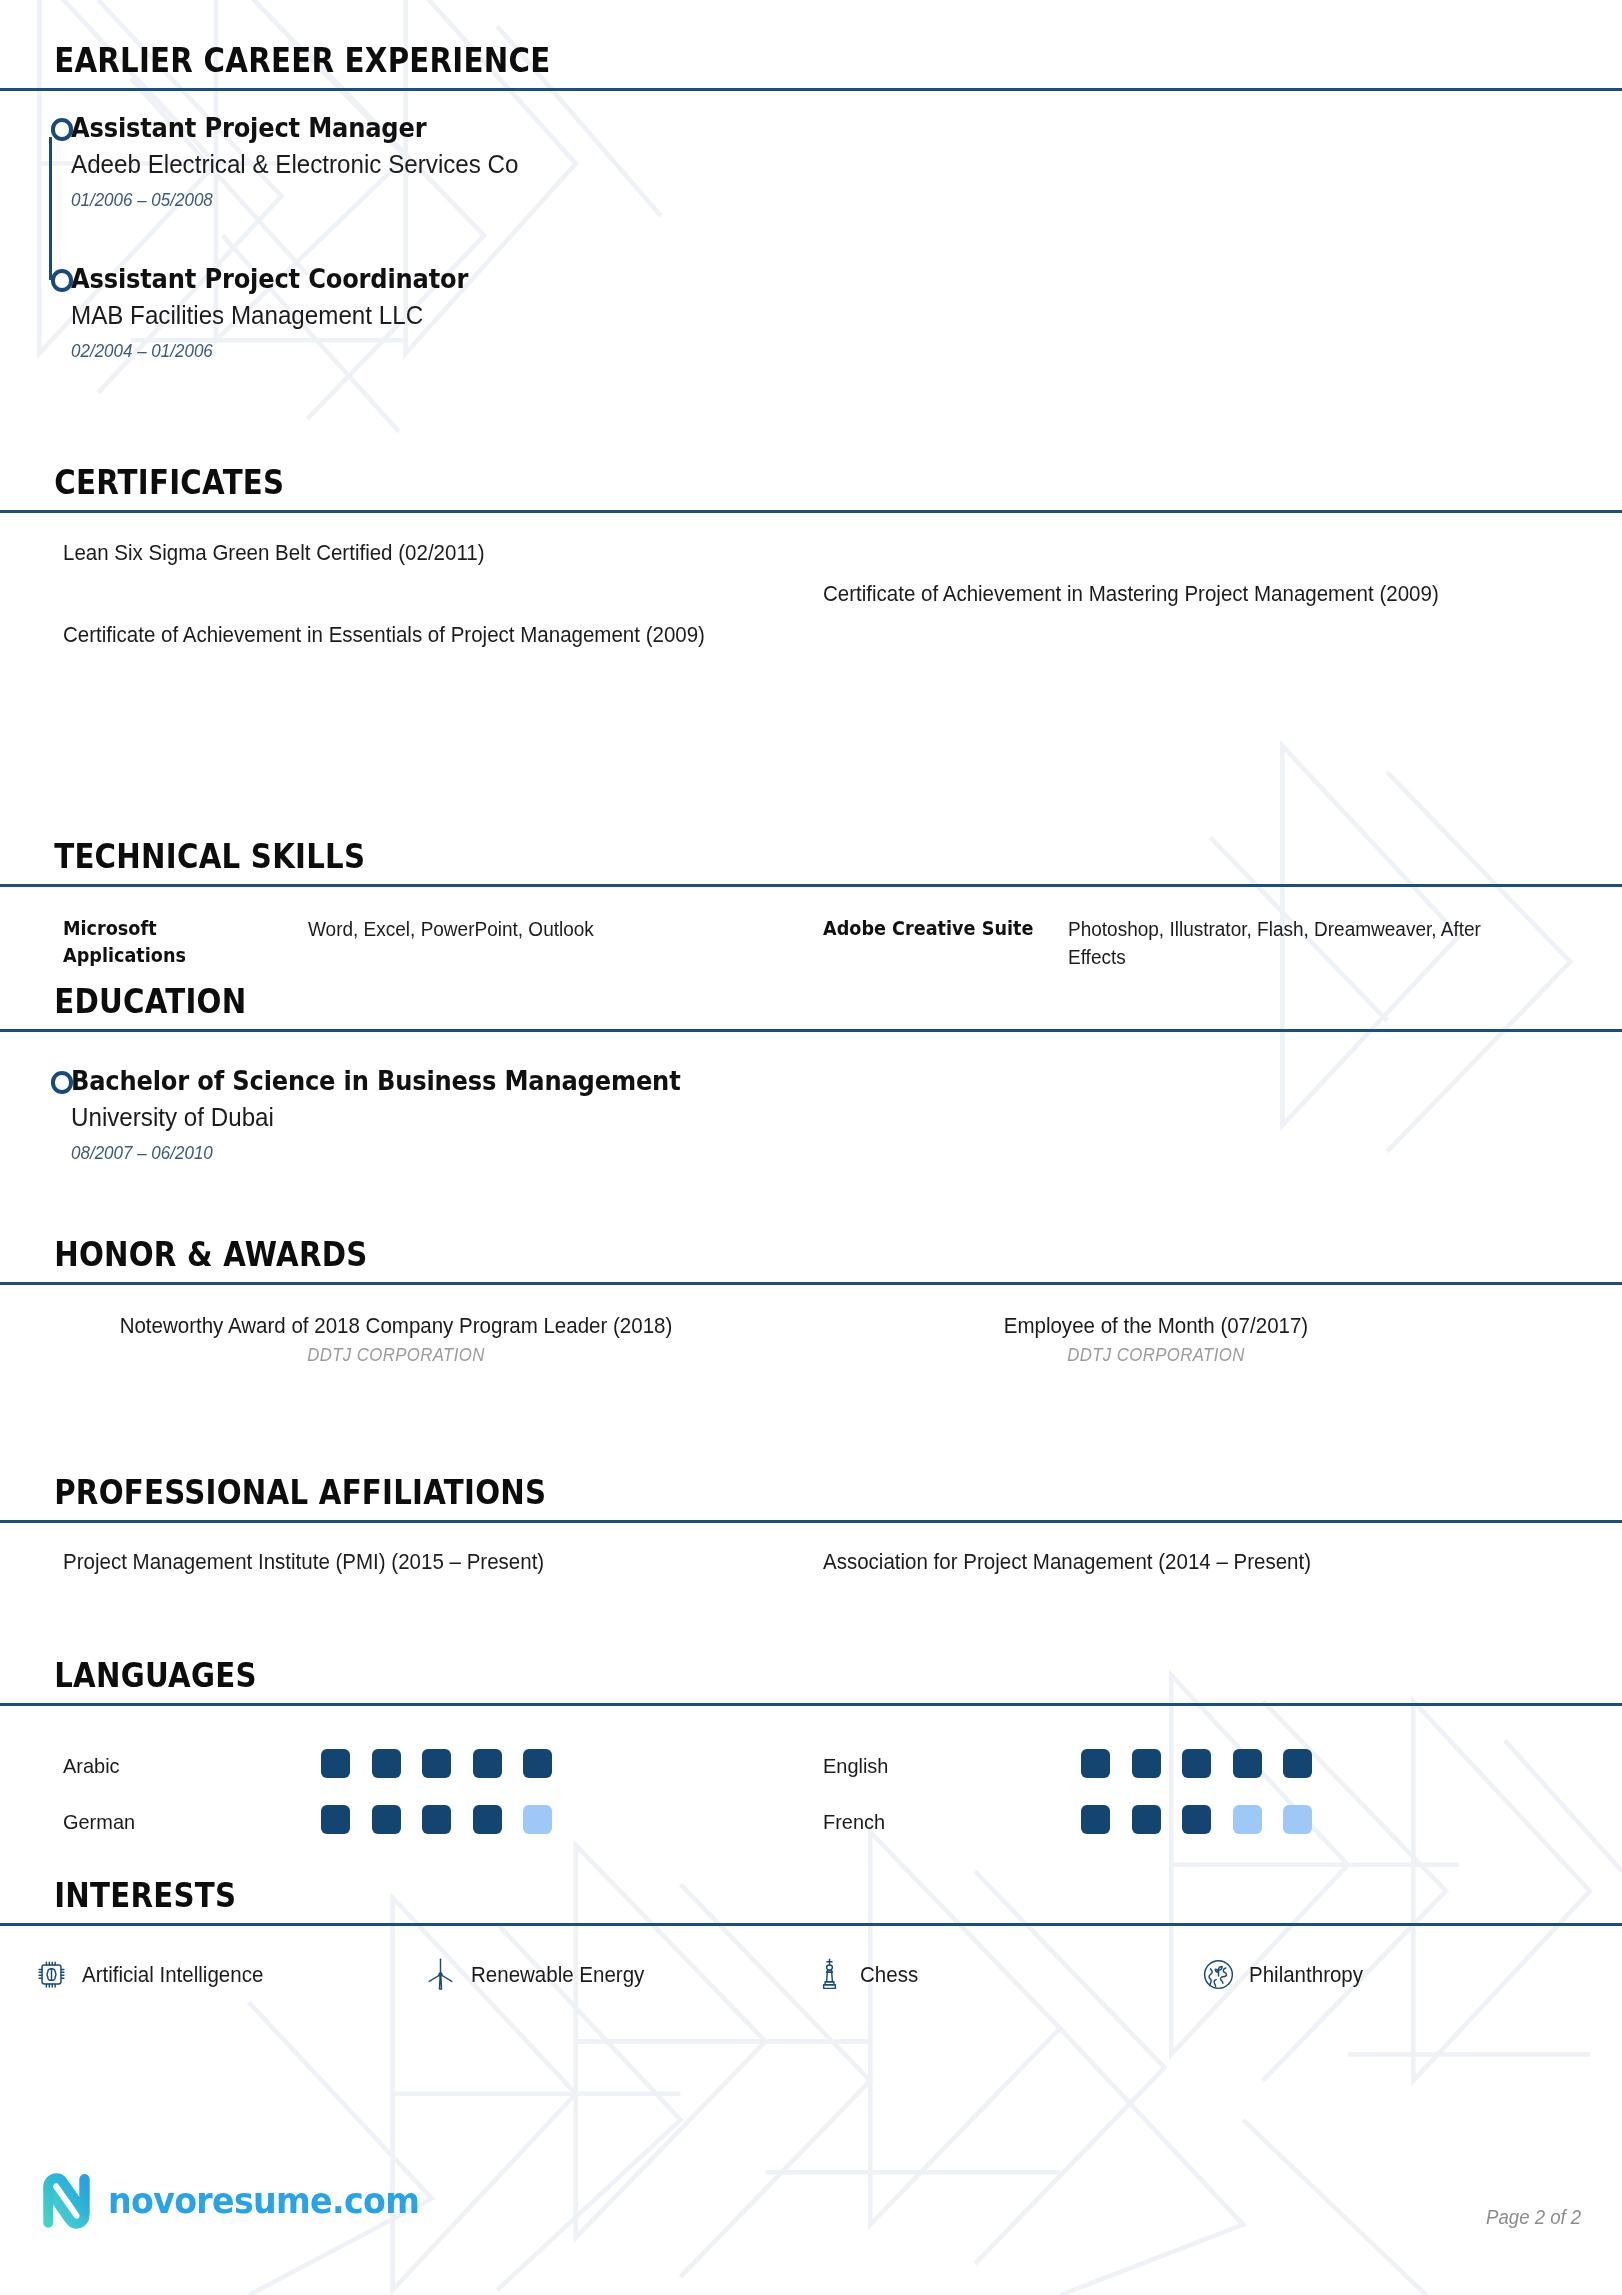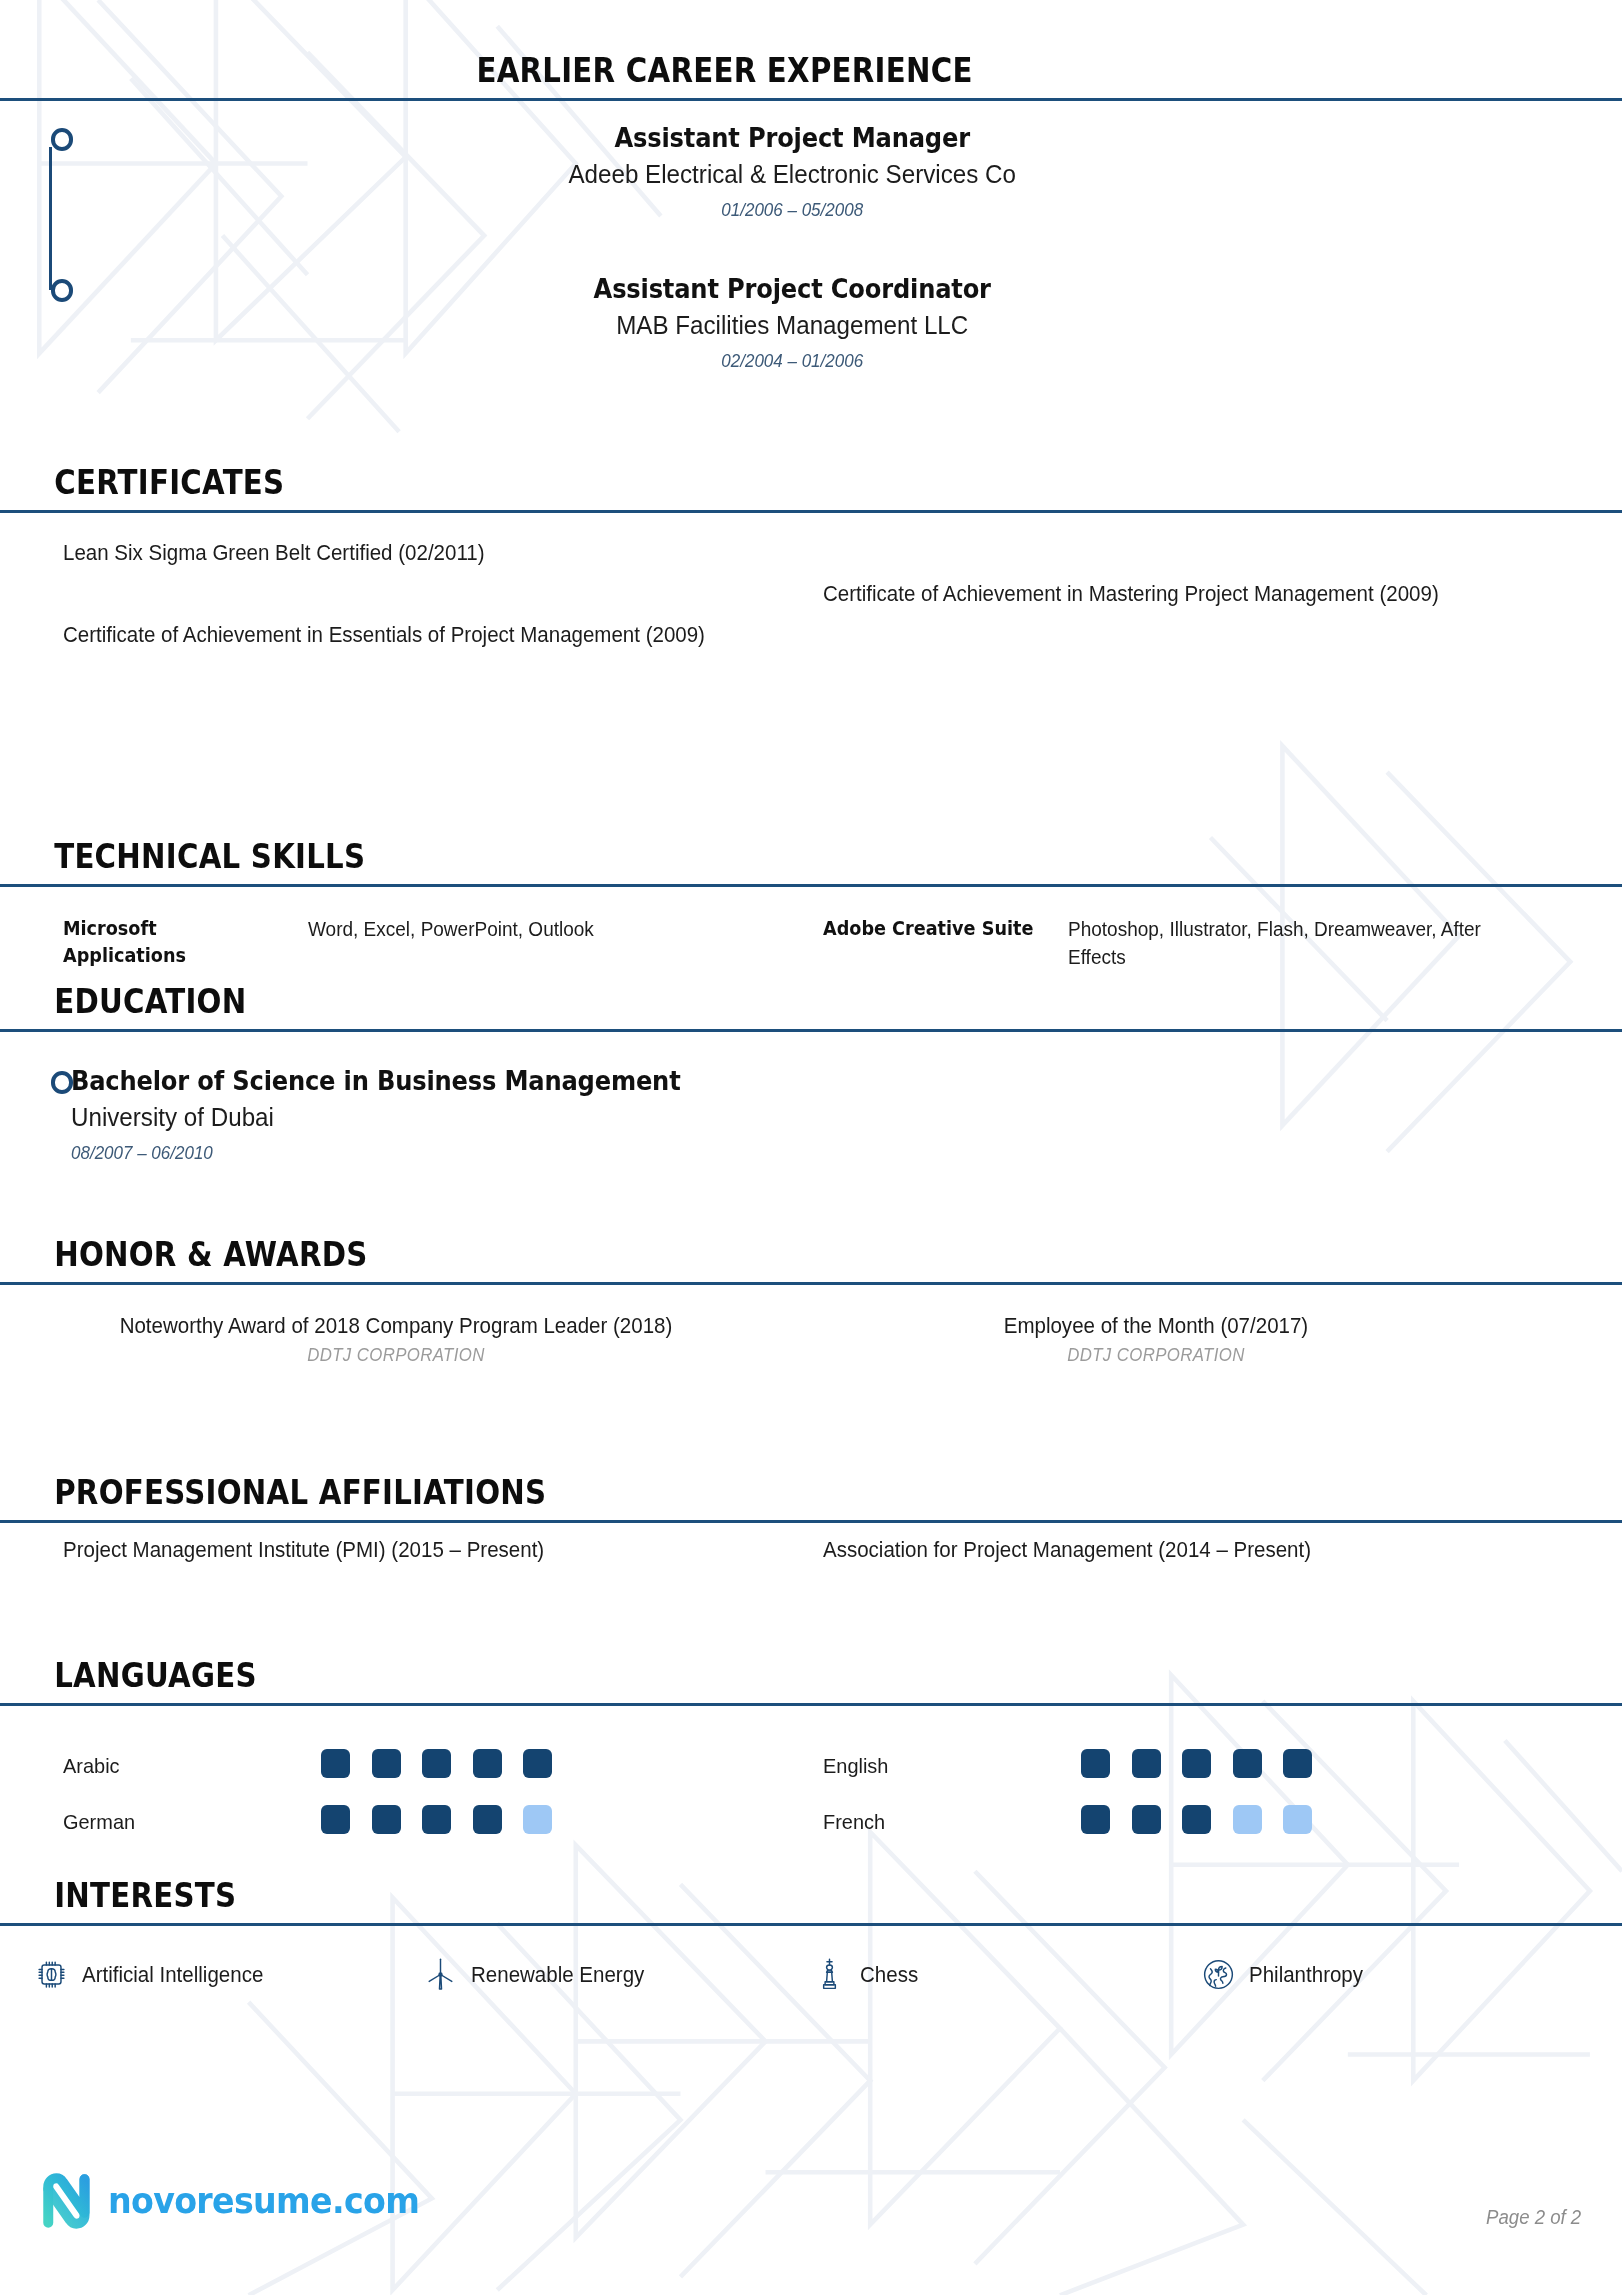--- a/index.html
+++ b/index.html
@@ -268,21 +268,21 @@
     <path d="M1620 3100 L1900 3400 L1620 3508"></path>
     <path d="M1900 3240 L2180 3508"></path>
 
     <path d="M200 120 L470 420"></path>
     <path d="M340 360 L610 660"></path>
   </g>
 </svg>
 
 <div id="page">
 
-  <div class="section" style="top:53px;text-align:center;">
+  <div class="section" style="top:43px;">
     <div class="sec-head">EARLIER CAREER EXPERIENCE</div>
     <div class="sec-rule"></div>
 
     <div class="tl-wrap" style="padding-top:22px;">
       <div class="tl-line" style="left:49px; top:46px; height:143px;"></div>
 
       <div class="tl-item" style="height:151px;">
         <div class="tl-ring"></div>
         <div class="job-title">Assistant Project Manager</div>
         <div class="job-org">Adeeb Electrical &amp; Electronic Services Co</div>
@@ -360,21 +360,21 @@
         <div class="body-text">Employee of the Month (07/2017)</div>
         <div class="sub-note">DDTJ CORPORATION</div>
       </div>
     </div>
   </div>
 
   <div class="section" style="top:1475px;">
     <div class="sec-head">PROFESSIONAL AFFILIATIONS</div>
     <div class="sec-rule"></div>
 
-    <div class="cols" style="padding-top:12px;align-items:flex-end;">
+    <div class="cols" style="padding-top:24px;align-items:flex-end;">
       <div class="col">
         <div class="body-text">Project Management Institute (PMI) (2015 – Present)</div>
       </div>
       <div class="col">
         <div class="body-text">Association for Project Management (2014 – Present)</div>
       </div>
     </div>
   </div>
 
   <div class="section" style="top:1658px;">

